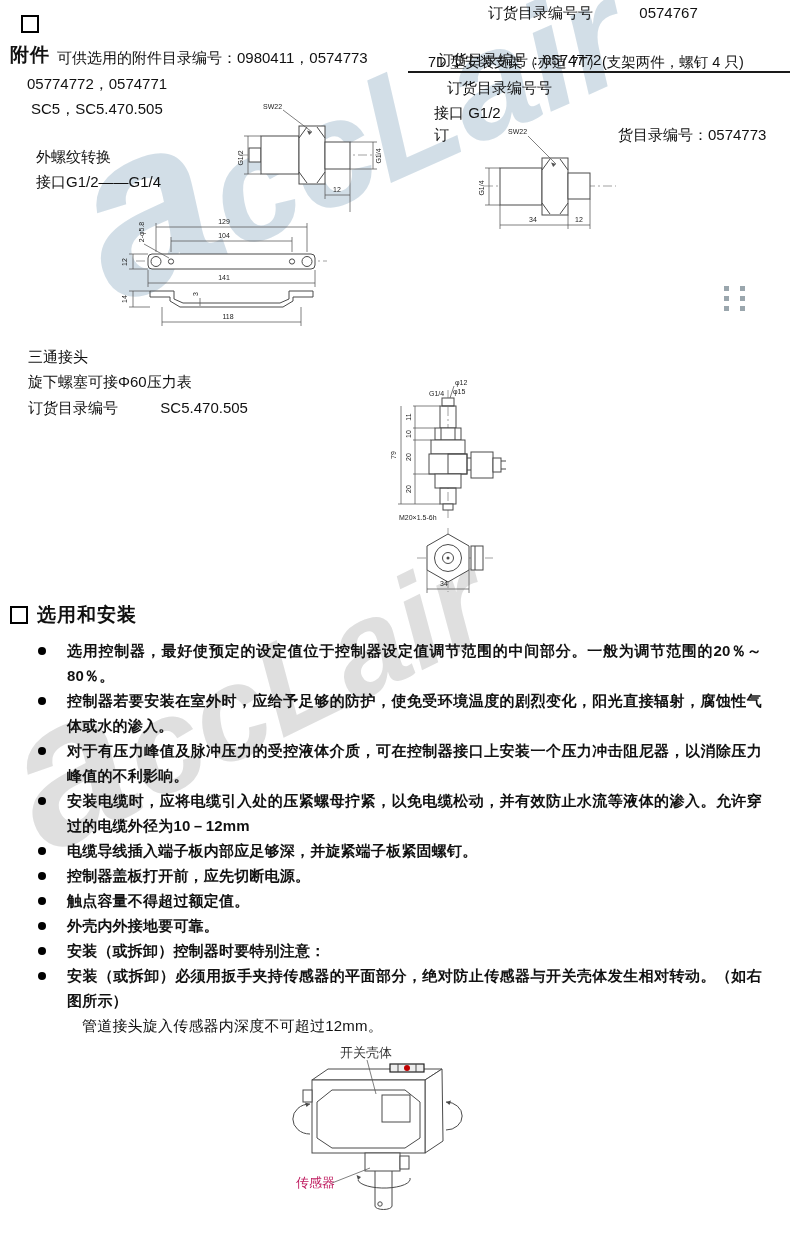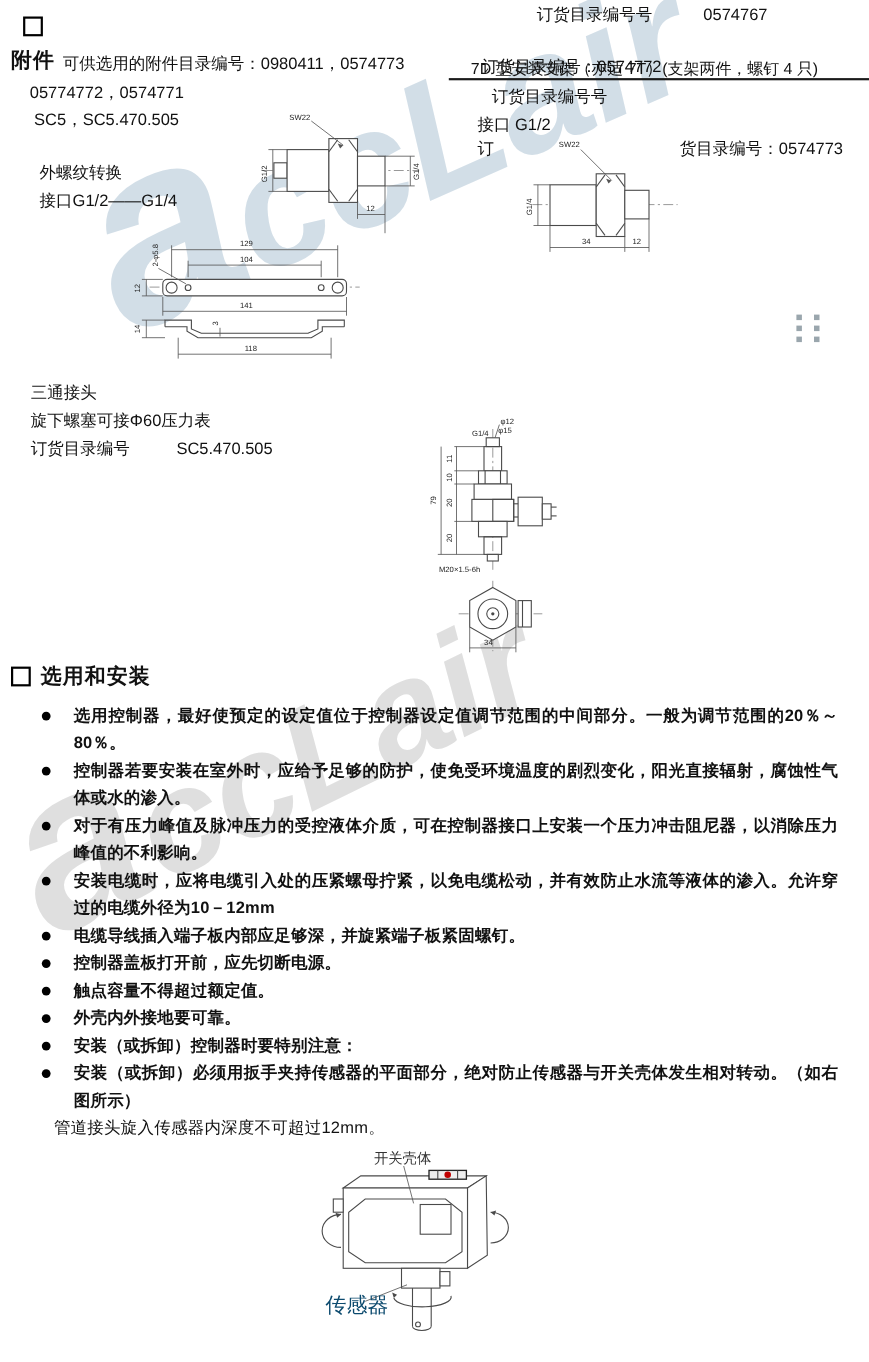--- a/index.html
+++ b/index.html
@@ -25,21 +25,21 @@
   .chk{width:14px;height:14px;border:2.5px solid #000;display:inline-block;}
   .t15{font-size:15px;white-space:nowrap;}
   .t14{font-size:14.5px;white-space:nowrap;margin-top:24px;}
   .hrline{position:absolute;left:408px;top:71px;width:382px;height:2px;background:#1a1a1a;z-index:2;}
   
   .bullets{position:absolute;left:38px;top:638px;width:724px;z-index:2;}
   .bullet-item{display:flex;align-items:flex-start;}
   .bullet-item .dot{flex:0 0 8px;width:8px;height:8px;border-radius:50%;background:#000;
                     margin:9px 21px 0 0;}
   .bullet-item .bt{flex:1;font-size:15px;line-height:25px;text-align:justify;letter-spacing:0.2px;font-weight:bold;}
-  .note-line{margin-left:11px;font-size:15px;line-height:25px;letter-spacing:0.2px;}
+  .note-line{margin-left:44px;font-size:15px;line-height:25px;letter-spacing:0.2px;}
   
   svg{position:absolute;z-index:1;overflow:visible;}
   .dl{stroke:#4a4a4a;stroke-width:1;fill:none;}
   .dlf{stroke:#4a4a4a;stroke-width:1;fill:#fff;}
   .cl{stroke:#7a7a7a;stroke-width:0.7;fill:none;stroke-dasharray:9 3 2 3;}
   .dm{stroke:#555;stroke-width:0.75;fill:none;}
   .dt{font-size:7px;fill:#222;font-family:"Liberation Sans","DejaVu Sans",sans-serif;}
   .lbl{font-size:13px;fill:#222;}
 </style>
 </head>
@@ -310,13 +310,13 @@
   <line class="dl" x1="105" y1="133" x2="105" y2="168"></line>
   <line class="dl" x1="122" y1="133" x2="122" y2="168"></line>
   <path class="dl" d="M105,168 A8.5,3.5 0 1 0 122,168"></path>
   <circle class="dl" cx="110" cy="166" r="2.2"></circle>
   <path class="dl" d="M88,142 A26,9 0 1 0 140,140"></path>
   <path d="M88,142 l-1.5,-5 l4.5,2 z" fill="#4a4a4a"></path>
   <line class="dm" x1="97" y1="22" x2="106" y2="56"></line>
   <line class="dm" x1="62" y1="145" x2="100" y2="130"></line>
 </svg>
 <div class="layer lbl" style="left:340px;top:1044px;font-size:13px;color:#333;">开关壳体</div>
-<div class="layer lbl" style="left:296px;top:1174px;font-size:19px;color:#0c4a6e;">传感器</div>
+<div class="layer lbl" style="left:296px;top:1174px;font-size:13px;color:#be185d;">传感器</div>
 
 </body></html>

